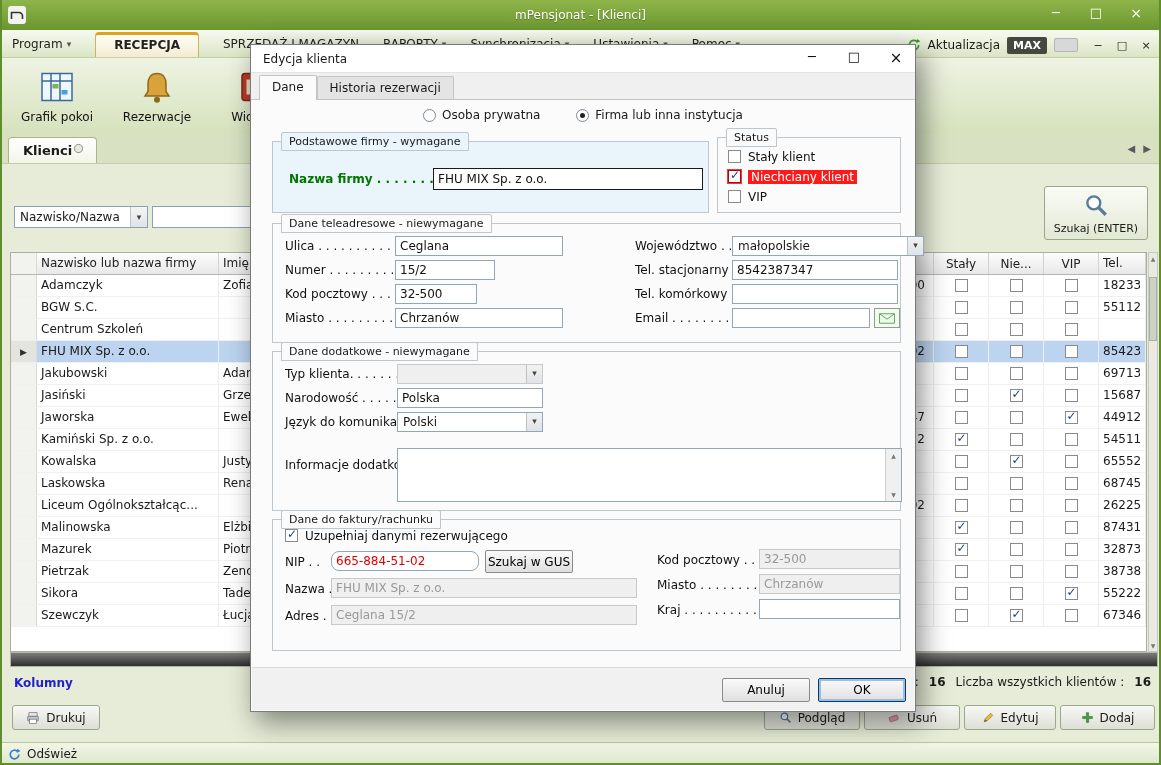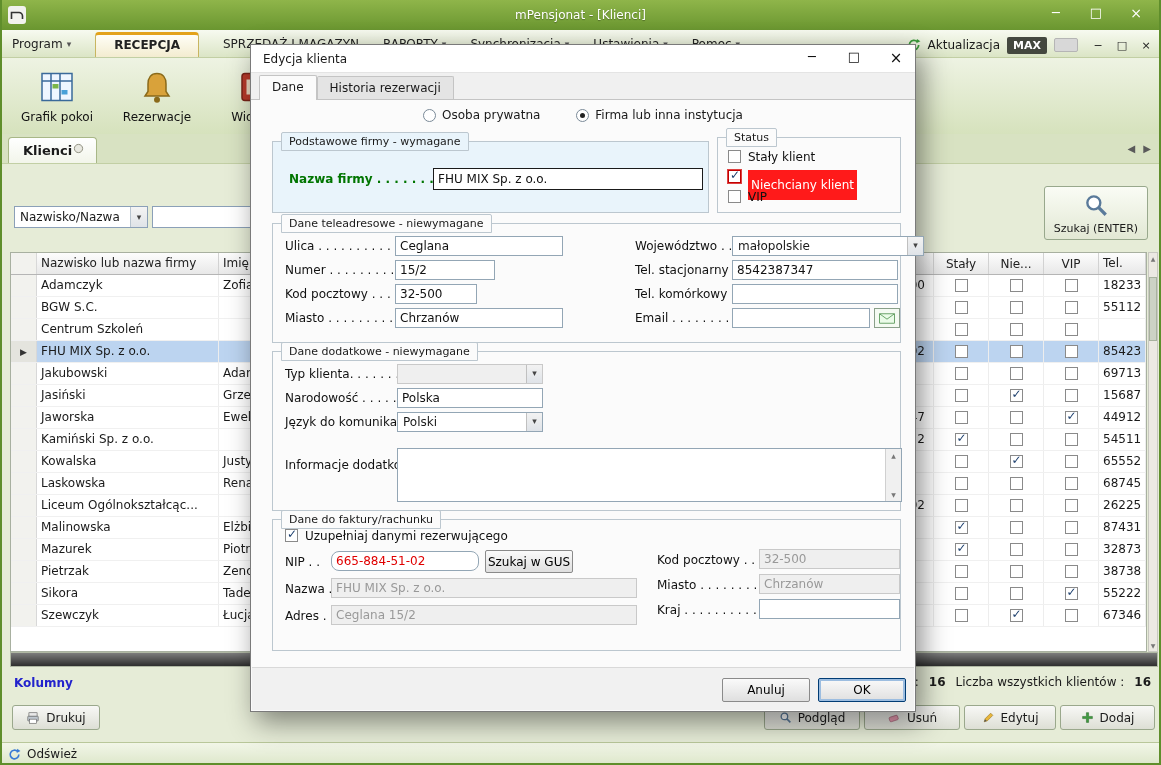--- a/index.html
+++ b/index.html
@@ -120,21 +120,21 @@
   .din.red { color:#e00000;border-radius:8px; }
   .dcombo { position:absolute; height:20px; background:#fff; border:1px solid #93a6b5; font-size:12px; padding:2px 20px 0 5px; white-space:nowrap; overflow:hidden; }
   .dcombo .arr { position:absolute; right:0; top:0; width:16px; height:100%; background:linear-gradient(#f2f2f2,#dfe3e8); border-left:1px solid #c0c0c0; text-align:center; font-size:9px; color:#444; line-height:17px; }
   .dcombo.dis { background:#efefef; color:#999; border-color:#c9c9c9; }
   .dta { position:absolute; background:#fff; border:1px solid #93a6b5; }
   .dta .scol { position:absolute; right:0; top:0; width:16px; height:100%; background:#f0f0f0; border-left:1px solid #d0d0d0; }
   .dta .scol span { position:absolute; left:0; width:100%; text-align:center; font-size:6px; color:#777; }
   .btn { position:absolute; height:24px; background:linear-gradient(#fafafa,#dfdfdf); border:1px solid #8a8a8a; border-radius:2px; font-size:12px;
     display:flex; align-items:center; justify-content:center; }
   .btn.okf { border:1px solid #003c74; box-shadow:inset 0 0 0 2px #9cbde0; }
-  .danger-label { background:#ff1a1a; color:#fff; padding:8px 3px; }
+  .danger-label { background:#ff1a1a; color:#fff; padding:0 3px; }
   svg { display:block; }
 </style>
 </head>
 <body>
 
 <div id="titlebar">
   <span id="appicon">
     <svg viewBox="0 0 18 18">
         <rect width="18" height="18" rx="3" fill="#f2f2ee"></rect>
         <path d="M3.5 13V6.5h7.5a3.5 3.5 0 0 1 3.5 3.5v3" stroke="#333" fill="none" stroke-width="1.6"></path>

